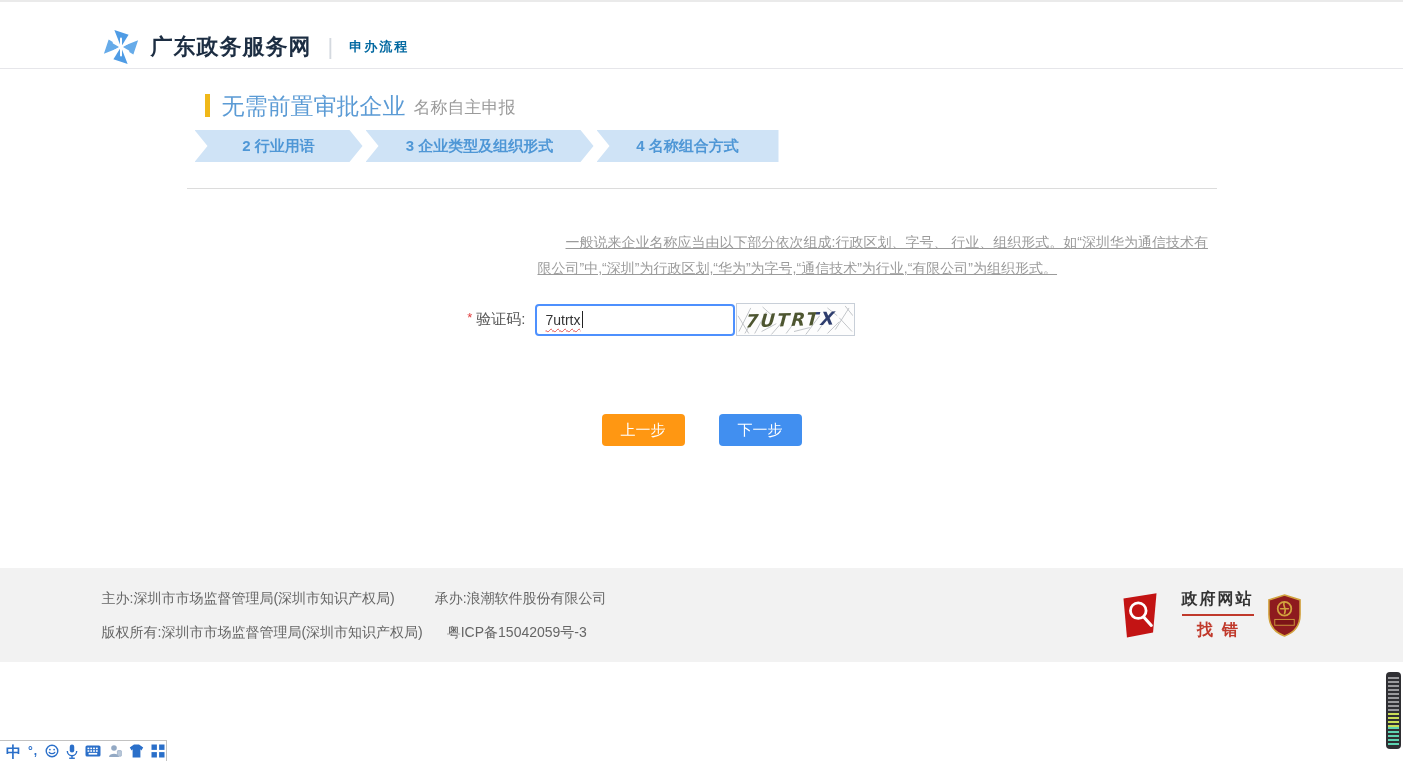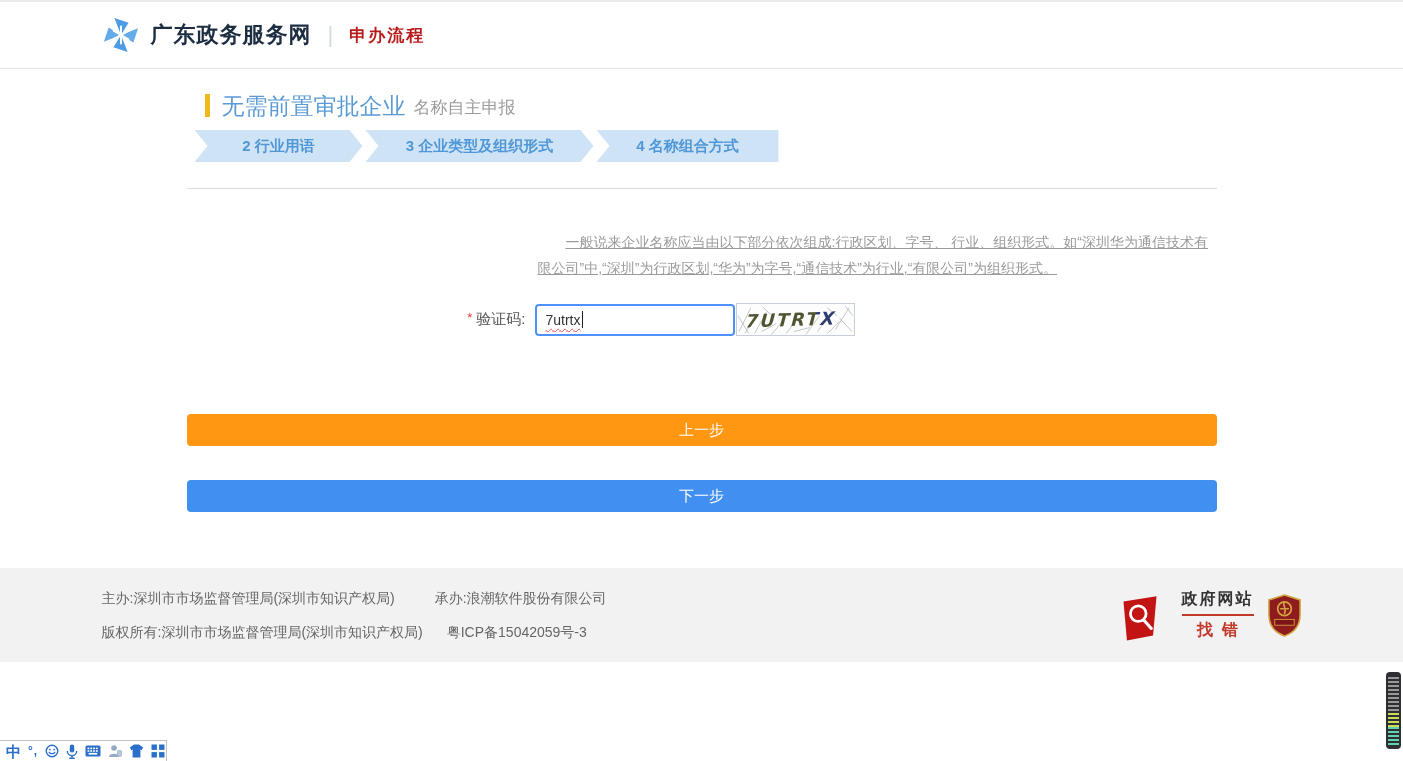--- a/index.html
+++ b/index.html
@@ -2,26 +2,26 @@
 <html><head>
 <meta charset="utf-8">
 <style>
   * { box-sizing: border-box; margin: 0; padding: 0; }
   html,body { background:#fff; }
   body { font-family: "Liberation Sans", "DejaVu Sans", sans-serif; }
   .page { position: relative; width: 1403px; height: 761px; background:#fff; overflow: hidden; }
 
   
   .site-header { height: 69px; border-top: 2px solid #eaeaea; border-bottom: 1px solid #e6e6ea; background:#fff; }
-  .header-inner { width: 1200px; height: 100%; margin: 0 auto; display: flex; align-items: center; text-align: right; }
+  .header-inner { width: 1200px; height: 100%; margin: 12px auto; display: flex; align-items: center; text-align: right; }
   .brand { display: flex; align-items: center; cursor: pointer; }
   .logo { width: 38px; height: 38px; margin-right: 11px; }
   .site-name { font-size: 22px; font-weight: bold; color: #1c2d42; letter-spacing: 1px; }
   .header-sep { color: #d4d9df; font-size: 22px; font-weight: 300; margin: 0 16px; }
-  .page-name { font-size: 17px; font-weight: bold; color: #b91c1c; letter-spacing: 2px; }
+  .page-name { font-size: 13px; font-weight: bold; color: #0369a1; letter-spacing: 2px; }
 
   
   .main-area { height: 499px; overflow: hidden; }
   .content { width: 1030px; margin: 16px auto; }
 
   .page-title { display: flex; align-items: flex-end; margin: 22px 0 0 18px; height: 28px; }
   .gold-bar { width: 5px; height: 23px; background: #f0b819; margin-right: 12px; align-self: center; }
   .title-main { font-size: 23px; color: #5b9bd5; font-weight: 400; line-height: 26px; }
   .title-sub { font-size: 17px; color: #9b9b9b; margin-left: 8px; line-height: 22px; }
 
@@ -59,37 +59,37 @@
                  position: relative; background: #fdfdfd; overflow: hidden; cursor: pointer; }
   .captcha-noise { position: absolute; inset: 0; }
   .captcha-text { position: absolute; left: 9px; top: 5px; font-size: 18px; font-weight: bold;
                   font-style: italic; letter-spacing: 2px; color: #4d5530;
                   transform: rotate(-2deg) skewX(-6deg); font-family: "DejaVu Sans", sans-serif; }
   @supports ((-webkit-background-clip: text)) {
     .captcha-text { background: linear-gradient(90deg,#4d5530 0%,#4d5530 77%,#2e3d6e 77%);
                     -webkit-background-clip: text; color: transparent; }
   }
 
-  .btn-row { margin-top: 78px; display: flex; justify-content: center; gap: 34px; flex-direction: column; }
+  .btn-row { margin-top: 78px; display: flex; justify-content: center; gap: 34px; }
   .btn { height: 32px; line-height: 32px; padding: 0 19px; border: none; border-radius: 4px;
          color: #fff; font-size: 15px; cursor: pointer; font-family: inherit; }
   .btn-prev { background: #ff9712; }
   .btn-next { background: #418ff0; }
 
   
   .site-footer { height: 94px; background: #f2f2f2; }
   .footer-inner { width: 1200px; height: 100%; margin: 0 auto; display: flex;
                   justify-content: space-between; align-items: center; }
   .footer-text { font-size: 14px; color: #666; }
   .footer-line { line-height: 20px; }
   .footer-line + .footer-line { margin-top: 14px; }
   .f-gap { display: inline-block; width: 40px; }
   .f-gap-sm { display: inline-block; width: 24px; }
   .footer-badges { display: flex; align-items: center; gap: 13px; }
-  .err-badge { display: flex; align-items: flex-end; gap: 22px; cursor: pointer; }
+  .err-badge { display: flex; align-items: center; gap: 22px; cursor: pointer; }
   .err-text { text-align: center; }
   .err-t1 { font-size: 16px; font-weight: bold; color: #333; padding-bottom: 4px;
             border-bottom: 2px solid #c0392b; letter-spacing: 2px; }
   .err-t2 { font-size: 16px; font-weight: bold; color: #c0392b; letter-spacing: 9px;
             margin-top: 4px; text-indent: 9px; }
   .shield-badge { cursor: pointer; display: flex; }
 
   
   .ime-toolbar { position: absolute; left: 0; bottom: 0; width: 167px; height: 21px; background: #fff;
                  border: 1px solid #c2c2c2; border-left: none; border-bottom: none;

